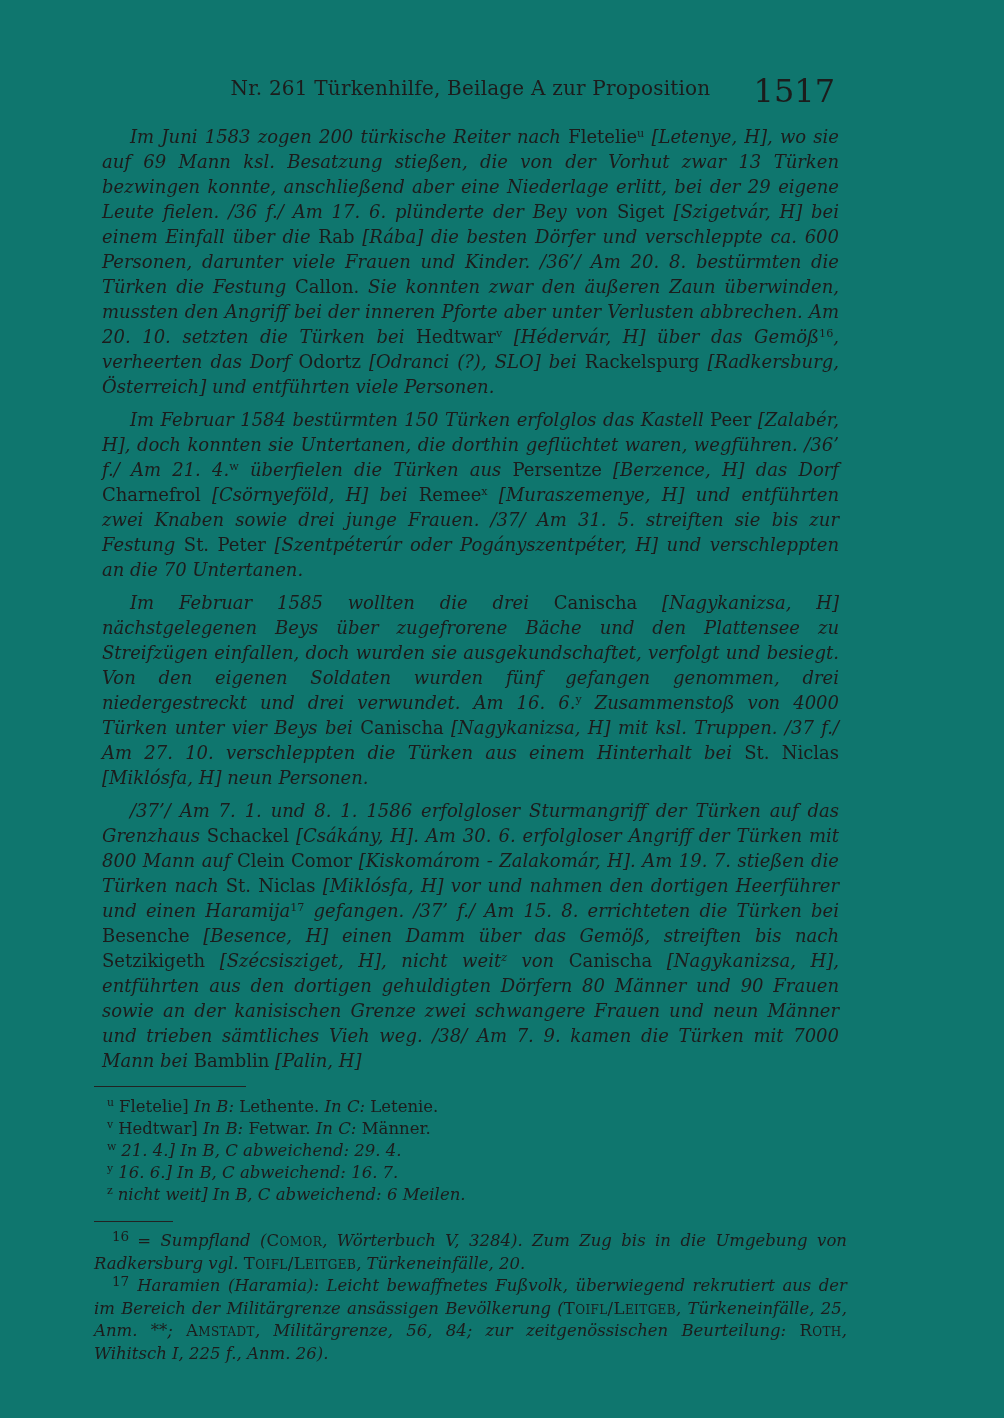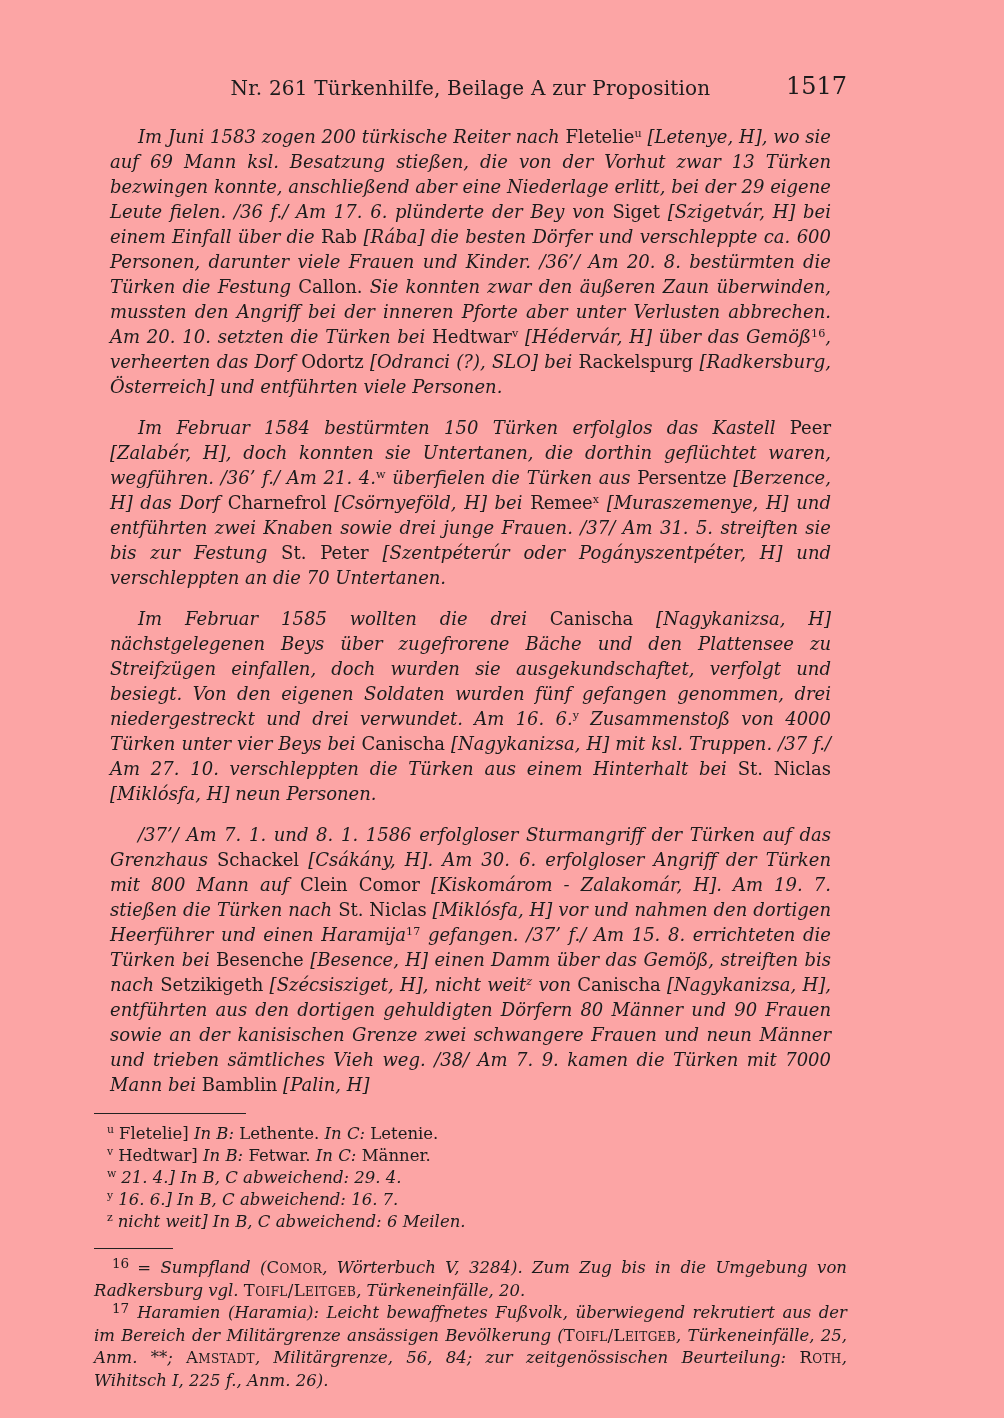--- a/index.html
+++ b/index.html
@@ -1,21 +1,21 @@
 <!DOCTYPE html>
 <html><head>
 <meta charset="utf-8">
 <style>
   html, body { margin: 0; padding: 0; background: #ffffff; }
   .page {
     position: relative;
     width: 1004px;
     height: 1418px;
     box-sizing: border-box;
-    background: #fca5a5;
+    background: #0f766e;
     color: #1c1c1c;
     font-family: "DejaVu Serif", "Liberation Serif", serif;
     padding: 76px 157px 0 94px;
     overflow: hidden;
   }
   
   .page-header {
     position: relative;
     height: 30px;
     margin-bottom: 18px;
@@ -24,32 +24,32 @@
     position: absolute;
     left: 0; right: 0;
     text-align: center;
     font-size: 20px;
     font-style: normal;
     letter-spacing: 0.2px;
     white-space: nowrap;
   }
   .page-number {
     position: absolute;
-    right: 0;
+    right: 12px;
     top: -4px;
-    font-size: 24px;
+    font-size: 32px;
   }
   
   .body-text {
     font-size: 18px;
     line-height: 25px;
     text-align: justify;
   }
   .body-text p {
-    margin: 16px;
+    margin: 8px;
     text-indent: 28px;
   }
   .seg-i  { font-style: italic; }
   .seg-r  { font-style: normal; }
   .seg-sc { font-style: normal; font-variant: small-caps; letter-spacing: 0.4px; }
   .seg-sup  { font-style: normal; font-size: 0.62em; vertical-align: 0.55em; line-height: 0; }
   .seg-supi { font-style: italic; font-size: 0.62em; vertical-align: 0.55em; line-height: 0; }
   
   .rule { border: none; border-top: 1.6px solid #222; height: 0; margin: 0; }
   .rule-apparatus { width: 152px; margin-top: 13px; margin-bottom: 9px; }

